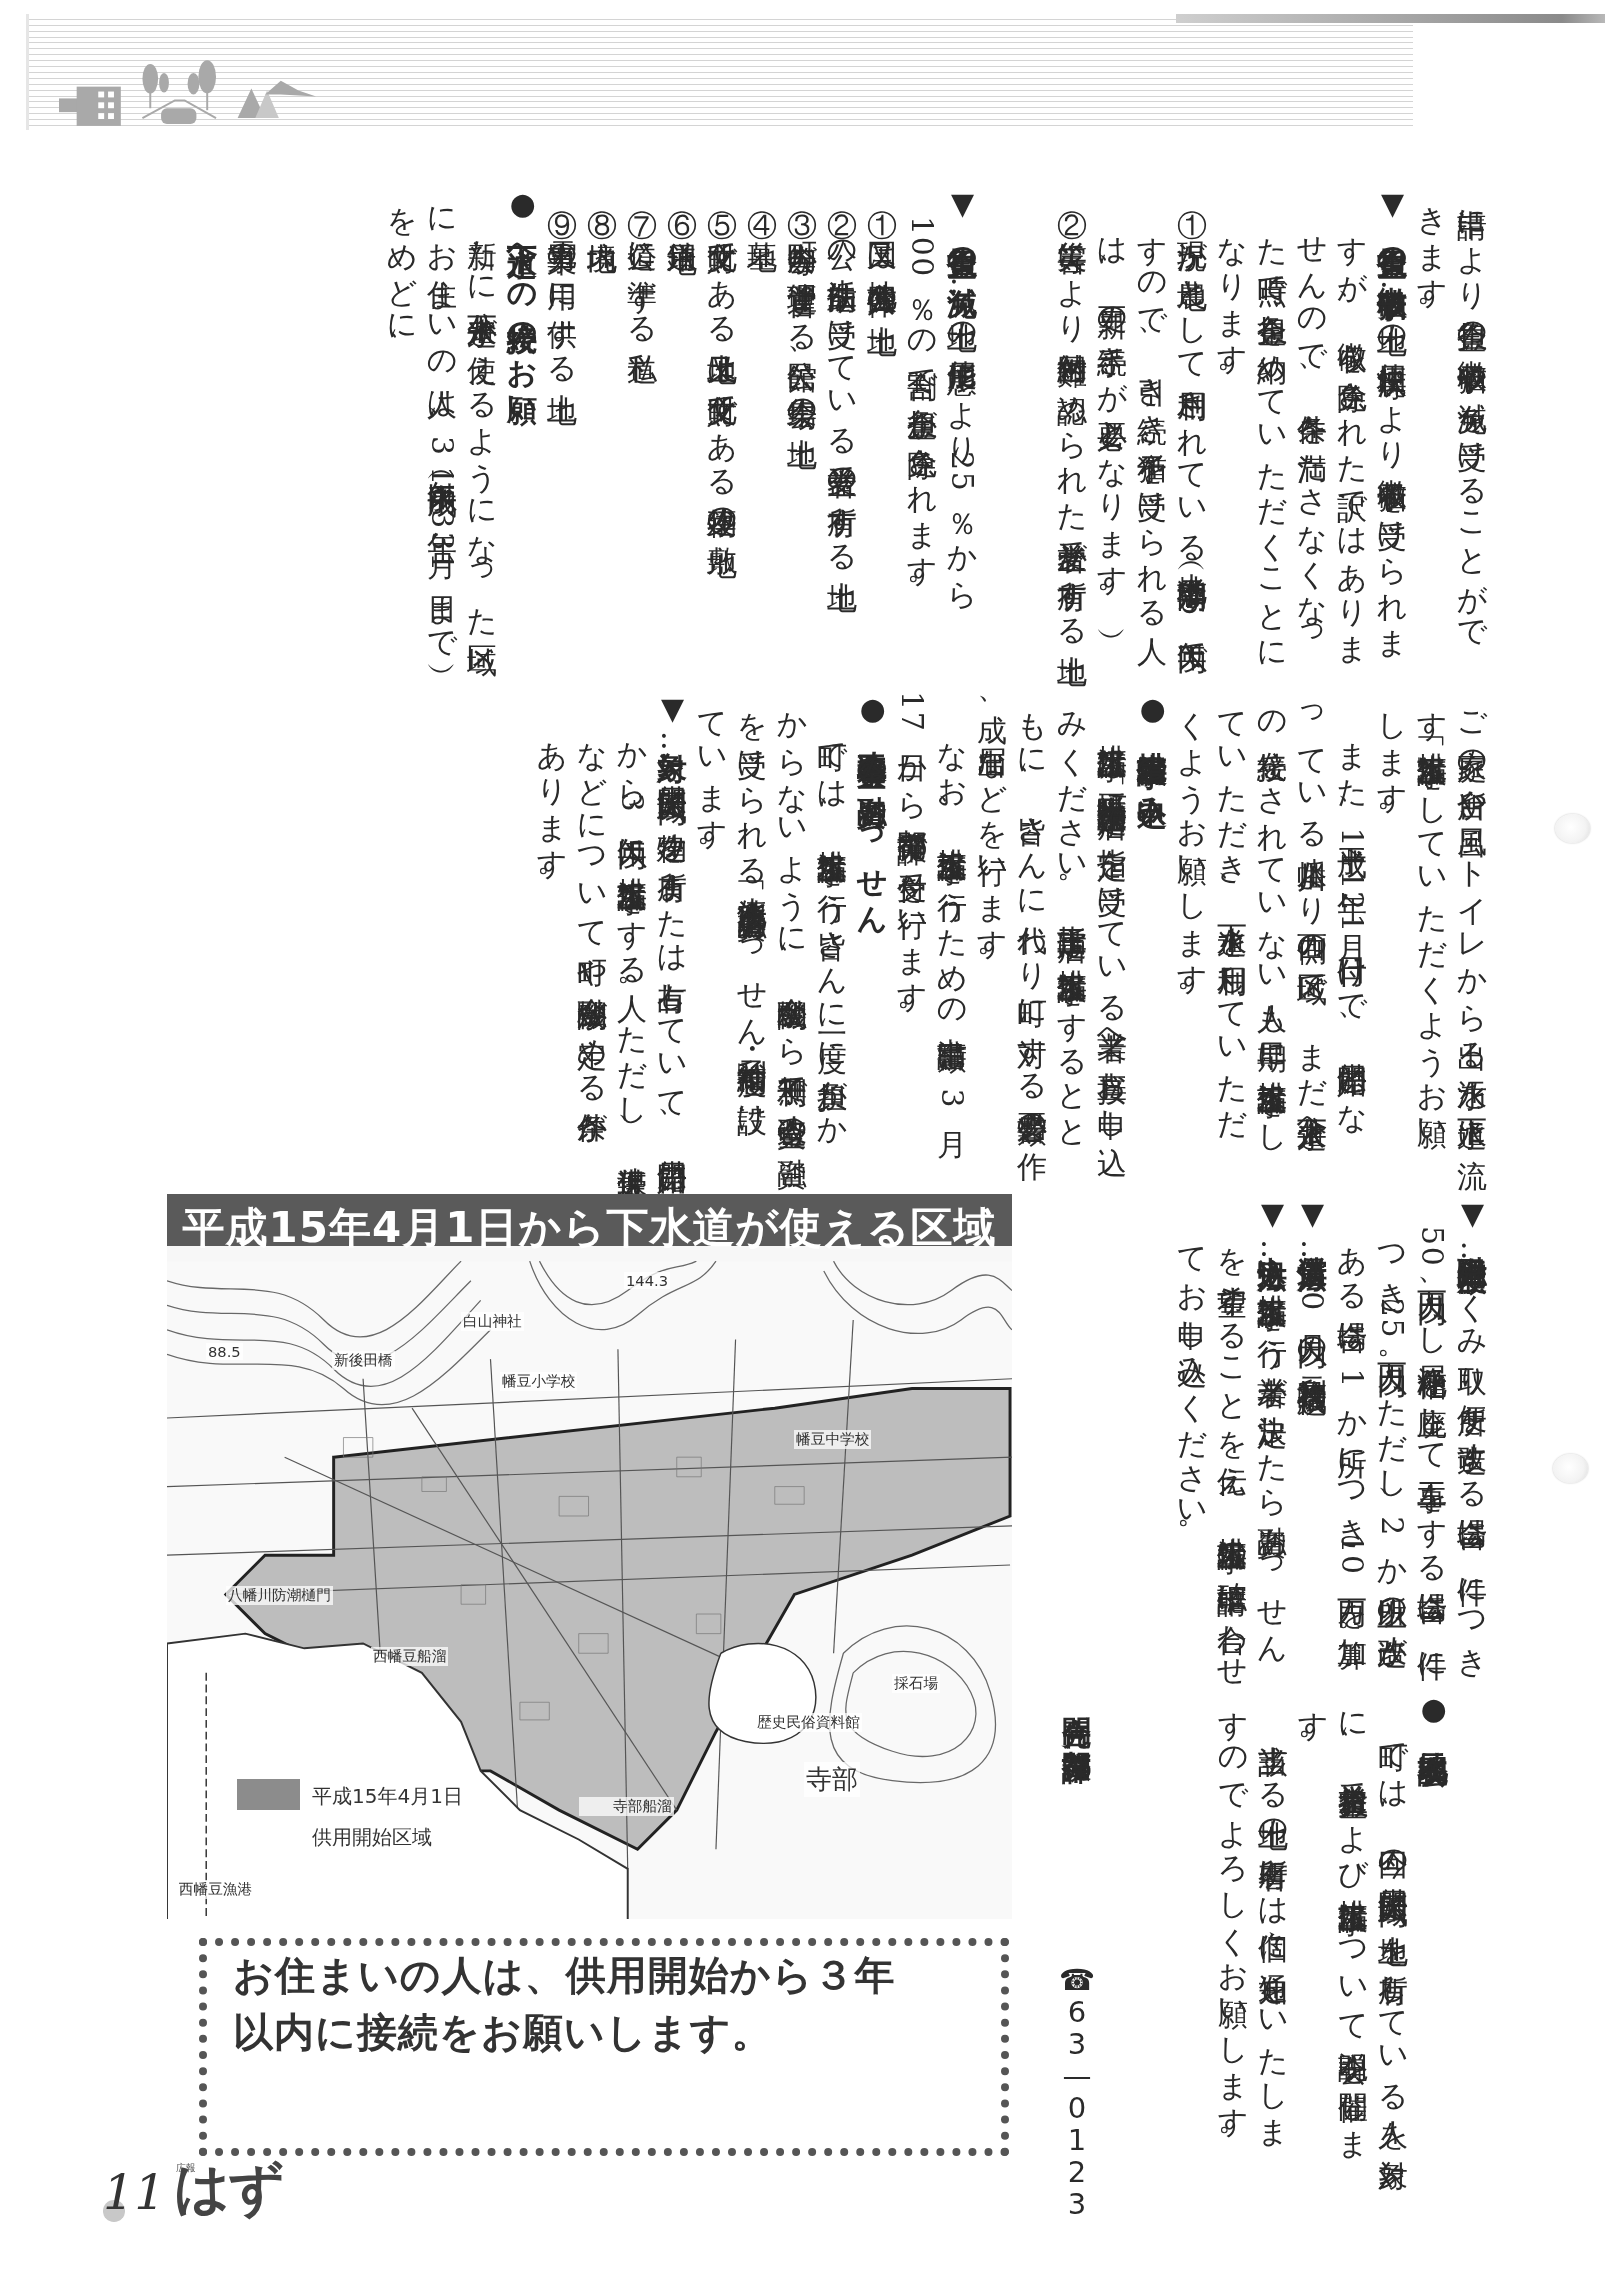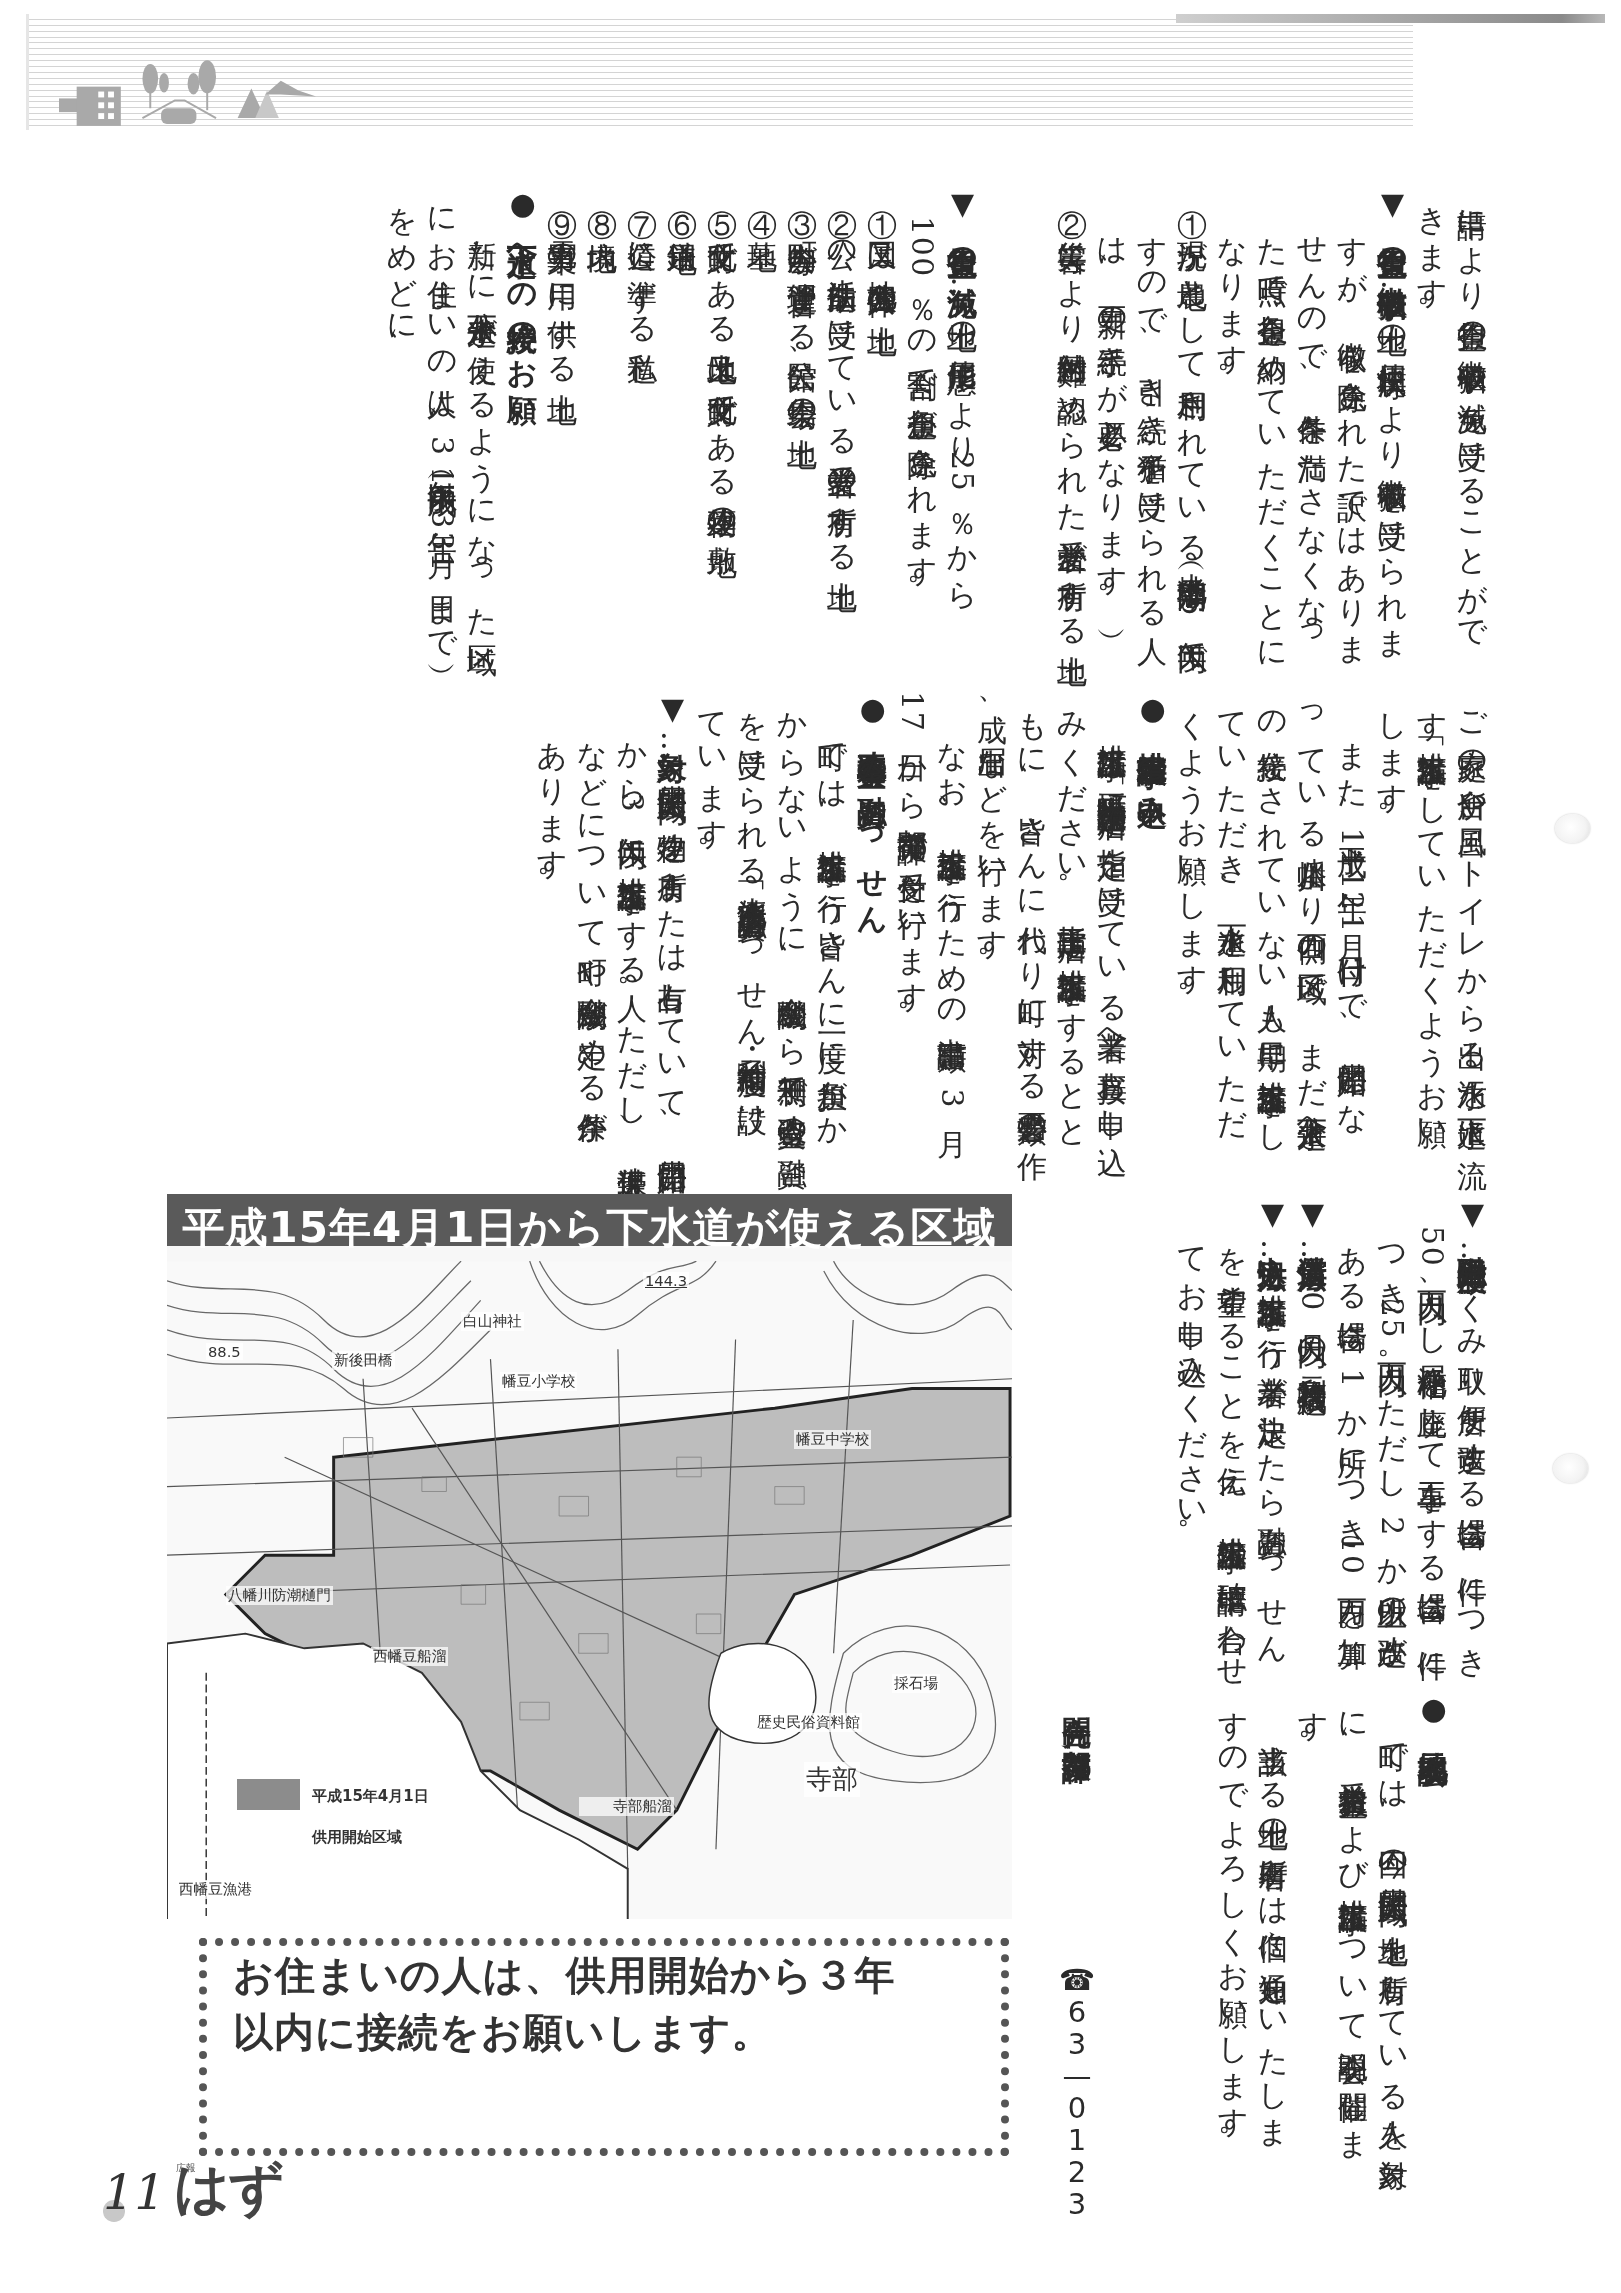--- a/index.html
+++ b/index.html
@@ -49,22 +49,22 @@
     background:#5a5a5a; color:#ffffff;
     font-family:"DejaVu Sans","Liberation Sans",sans-serif; font-weight:bold;
     font-size:42px; line-height:67px; text-align:center; letter-spacing:1px;
   }
   .map-svg { position:absolute; left:0; top:67px; }
   .legend-swatch {
     position:absolute; left:237px; top:1779px; width:63px; height:31px; background:#8c8c8c;
   }
   .legend-text {
     position:absolute; left:312px; top:1776px;
-    font-family:"DejaVu Sans","Liberation Sans",sans-serif; font-weight:bold;
-    font-size:15px; line-height:41px; color:#333;
+    font-family:"DejaVu Sans","Liberation Sans",sans-serif; font-weight:normal;
+    font-size:20px; line-height:41px; color:#333;
   }
   .map-label {
     position:absolute; font-family:"DejaVu Sans",sans-serif; font-size:14.7px; color:#333;
     background:rgba(255,255,255,0.75); padding:0 2px;
   }
   
   .notice {
     position:absolute; left:199px; top:1938px; width:794px; height:202px;
     border:8.8px dotted #555; border-radius:2px;
   }
@@ -233,21 +233,21 @@
     </g>
 
     <path d="M0 390 L80 380 L140 395 L200 390 L260 420 L300 470 L320 520 L360 560 L420 590 L470 620 L470 672 L0 672 Z" fill="#ffffff" stroke="#333" stroke-width="2"></path>
     <path d="M40 420 L40 672" stroke="#333" stroke-width="1.5" stroke-dasharray="8 4"></path>
     <path d="M565 400 C600 380 650 390 660 430 S640 500 590 490 S550 440 565 400" fill="#ffffff" stroke="#333" stroke-width="1.5"></path>
   </svg>
   <span class="map-label" style="left:333px;top:178px;">幡豆小学校</span>
   <span class="map-label" style="left:627px;top:236px;">幡豆中学校</span>
   <span class="map-label" style="left:294px;top:118px;">白山神社</span>
   <span class="map-label" style="left:165px;top:157px;">新後田橋</span>
-  <span class="map-label" style="left:476px;top:78px;text-decoration:underline;">144.3</span>
+  <span class="map-label" style="left:457px;top:78px;">144.3</span>
   <span class="map-label" style="left:39px;top:149px;">88.5</span>
   <span class="map-label" style="left:204px;top:453px;">西幡豆船溜</span>
   <span class="map-label" style="left:412px;top:603px;padding-left:34px;">寺部船溜</span>
   <span class="map-label" style="left:725px;top:480px;">採石場</span>
   <span class="map-label" style="left:588px;top:519px;">歴史民俗資料館</span>
   <span class="map-label" style="left:59px;top:392px;">八幡川防潮樋門</span>
   <span class="map-label" style="left:637px;top:568px;font-size:26px;">寺部</span>
   <span class="map-label" style="left:9.8px;top:686px;">西幡豆漁港</span>
 </div>
 <div class="legend-swatch"></div>

